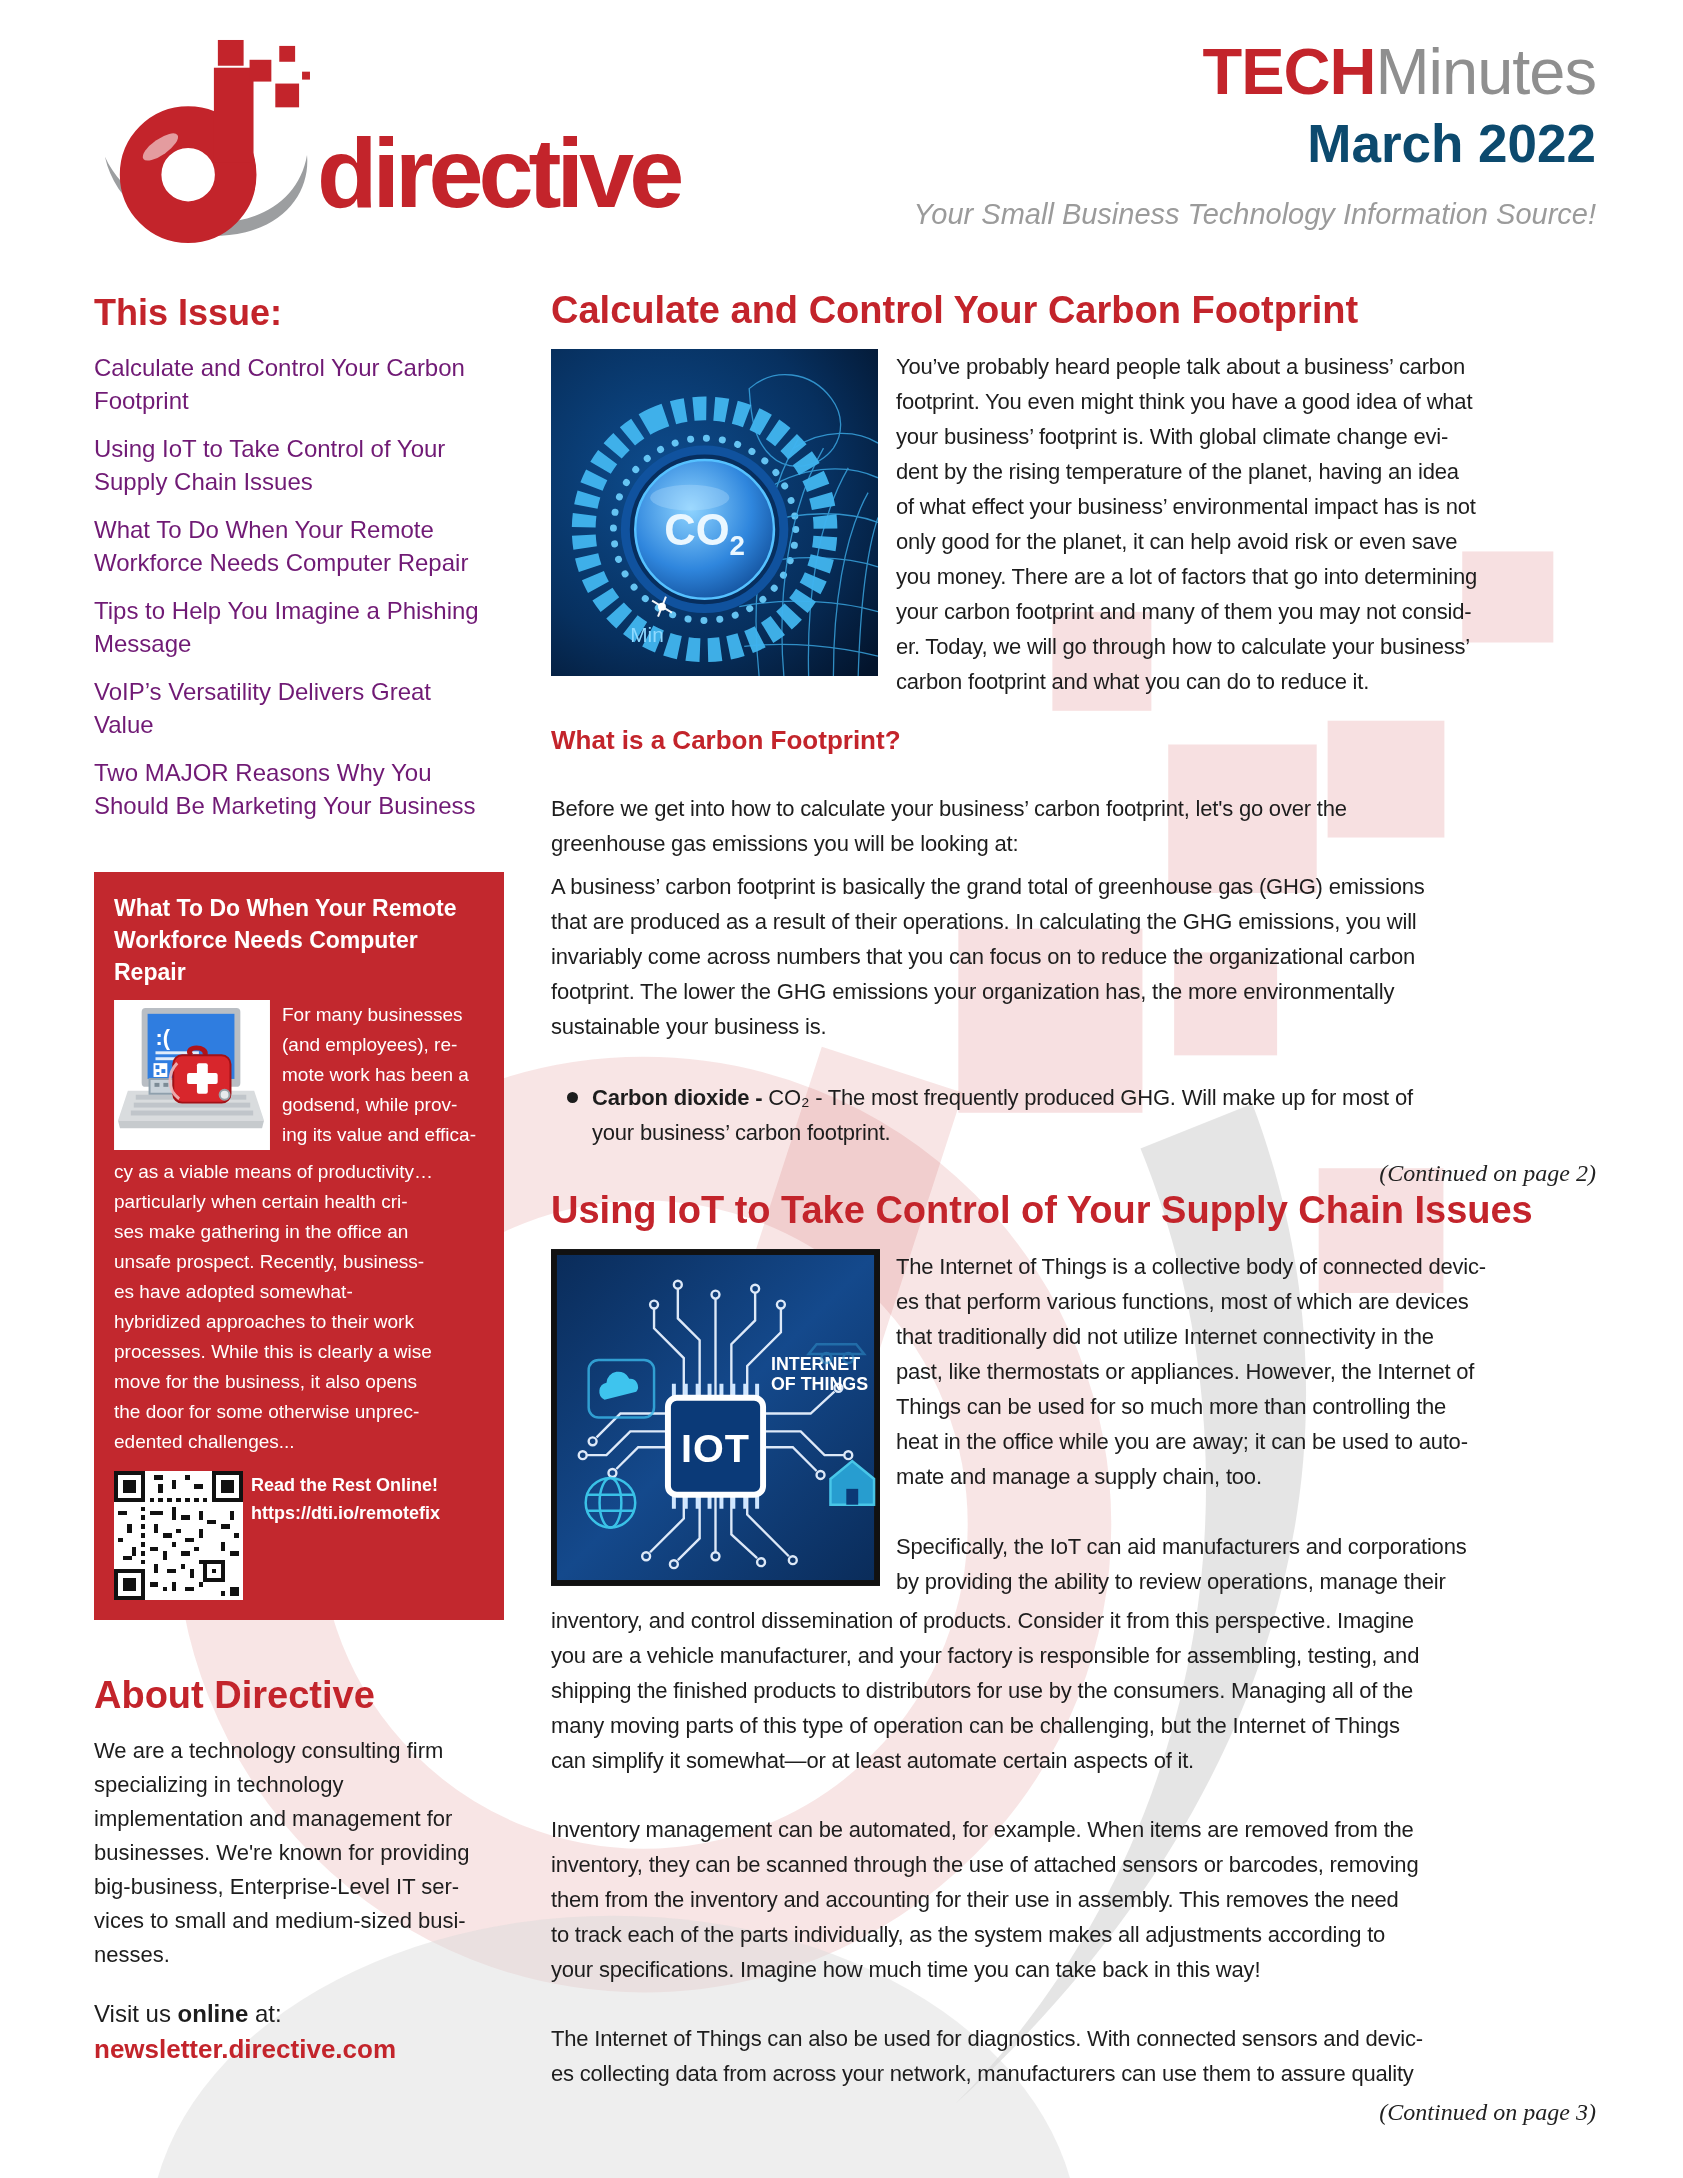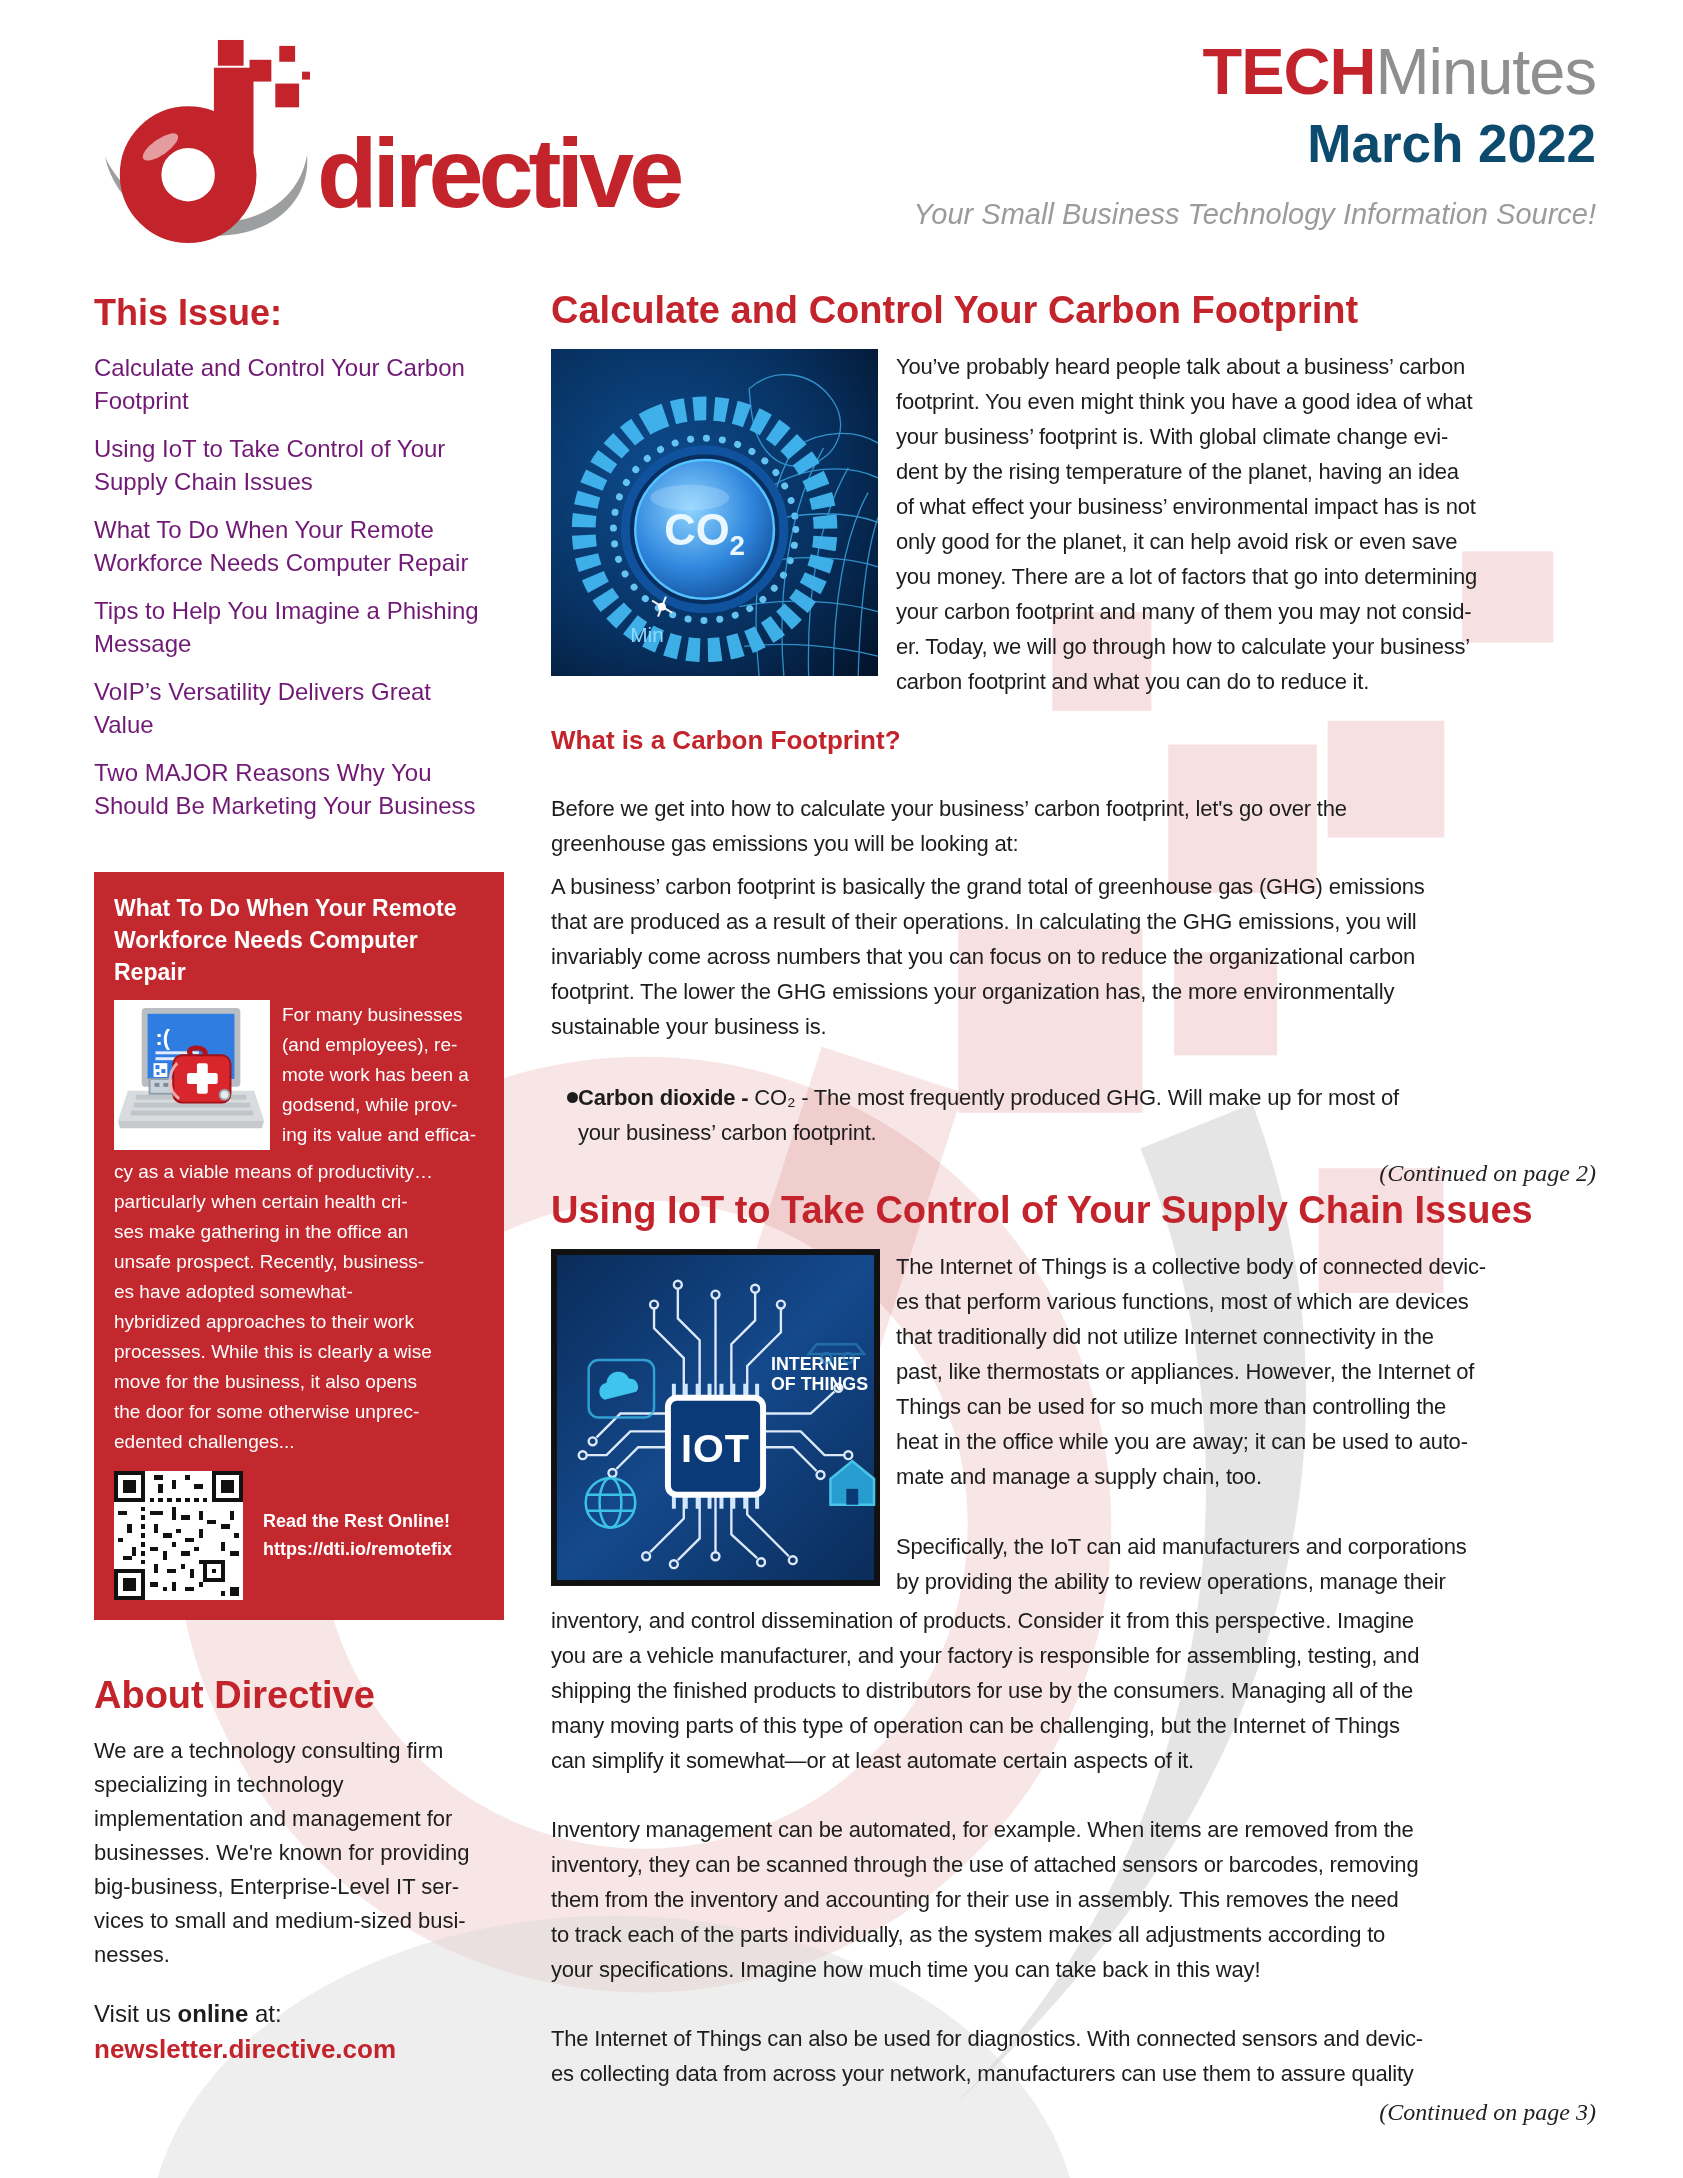--- a/index.html
+++ b/index.html
@@ -28,37 +28,37 @@
   
   .sidebar{position:absolute;left:94px;top:293px;width:394px;z-index:1;}
   .sidebar h2{font-size:36px;font-weight:bold;margin:0;line-height:1.1;}
   .toc{list-style:none;margin:18px 0 0 0;padding:0;}
   .toc li{font-size:24px;line-height:33px;margin-top:15px;color:#701a75;}
   .feature-box{margin-top:50px;background:#c2282e;color:#fff;padding:20px;width:410px;}
   .feature-box h3{margin:0;font-size:23px;line-height:32px;font-weight:bold;}
   .box-row{display:flex;gap:12px;margin-top:12px;align-items:flex-start;}
   .box-intro,.box-body{font-size:19px;line-height:30px;}
   .box-body{margin-top:7px;}
-  .qr-row{display:flex;gap:20px;margin-top:14px;align-items:center;}
+  .qr-row{display:flex;gap:8px;margin-top:14px;align-items:flex-start;}
   .cta-title,.cta-url{font-size:18px;font-weight:bold;line-height:28px;}
   .about{margin-top:55px;}
   .about h2{font-size:38px;}
   .about-body{font-size:22px;line-height:34px;margin:18px 0 0 0;}
   .visit{font-size:24px;margin:28px 0 0 0;}
   .site{font-size:26px;font-weight:bold;color:#c3242b;margin:6px 0 0 0;}
 
   
   .main{position:absolute;left:551px;top:287px;width:1045px;z-index:1;}
   .main h1{font-size:38px;font-weight:bold;margin:0;line-height:46px;}
   .art-row{display:flex;gap:18px;margin-top:16px;align-items:flex-start;}
   .beside{font-size:22px;line-height:35px;width:699px;letter-spacing:-0.2px;}
   .subhead{font-size:26px;font-weight:bold;margin-top:26px;line-height:1.2;}
   .body-p{font-size:22px;line-height:35px;letter-spacing:-0.2px;margin:8px 0 0 0;}
   .gap{margin-top:34px;}
-  .bullet-row{display:flex;margin-top:36px;padding-left:16px;}
+  .bullet-row{display:flex;gap:14px;margin-top:36px;padding-left:16px;}
   .dot{width:11px;height:11px;border-radius:50%;background:#1d1d1d;margin-top:12px;flex:none;}
   .bullet-text{font-size:22px;line-height:35px;letter-spacing:-0.2px;width:980px;}
   .cont1{margin-top:10px;}
   .h-iot{margin-top:18px;}
   .cont3{margin-top:8px;}
 </style>
 </head>
 <body>
 
 <div class="page">

